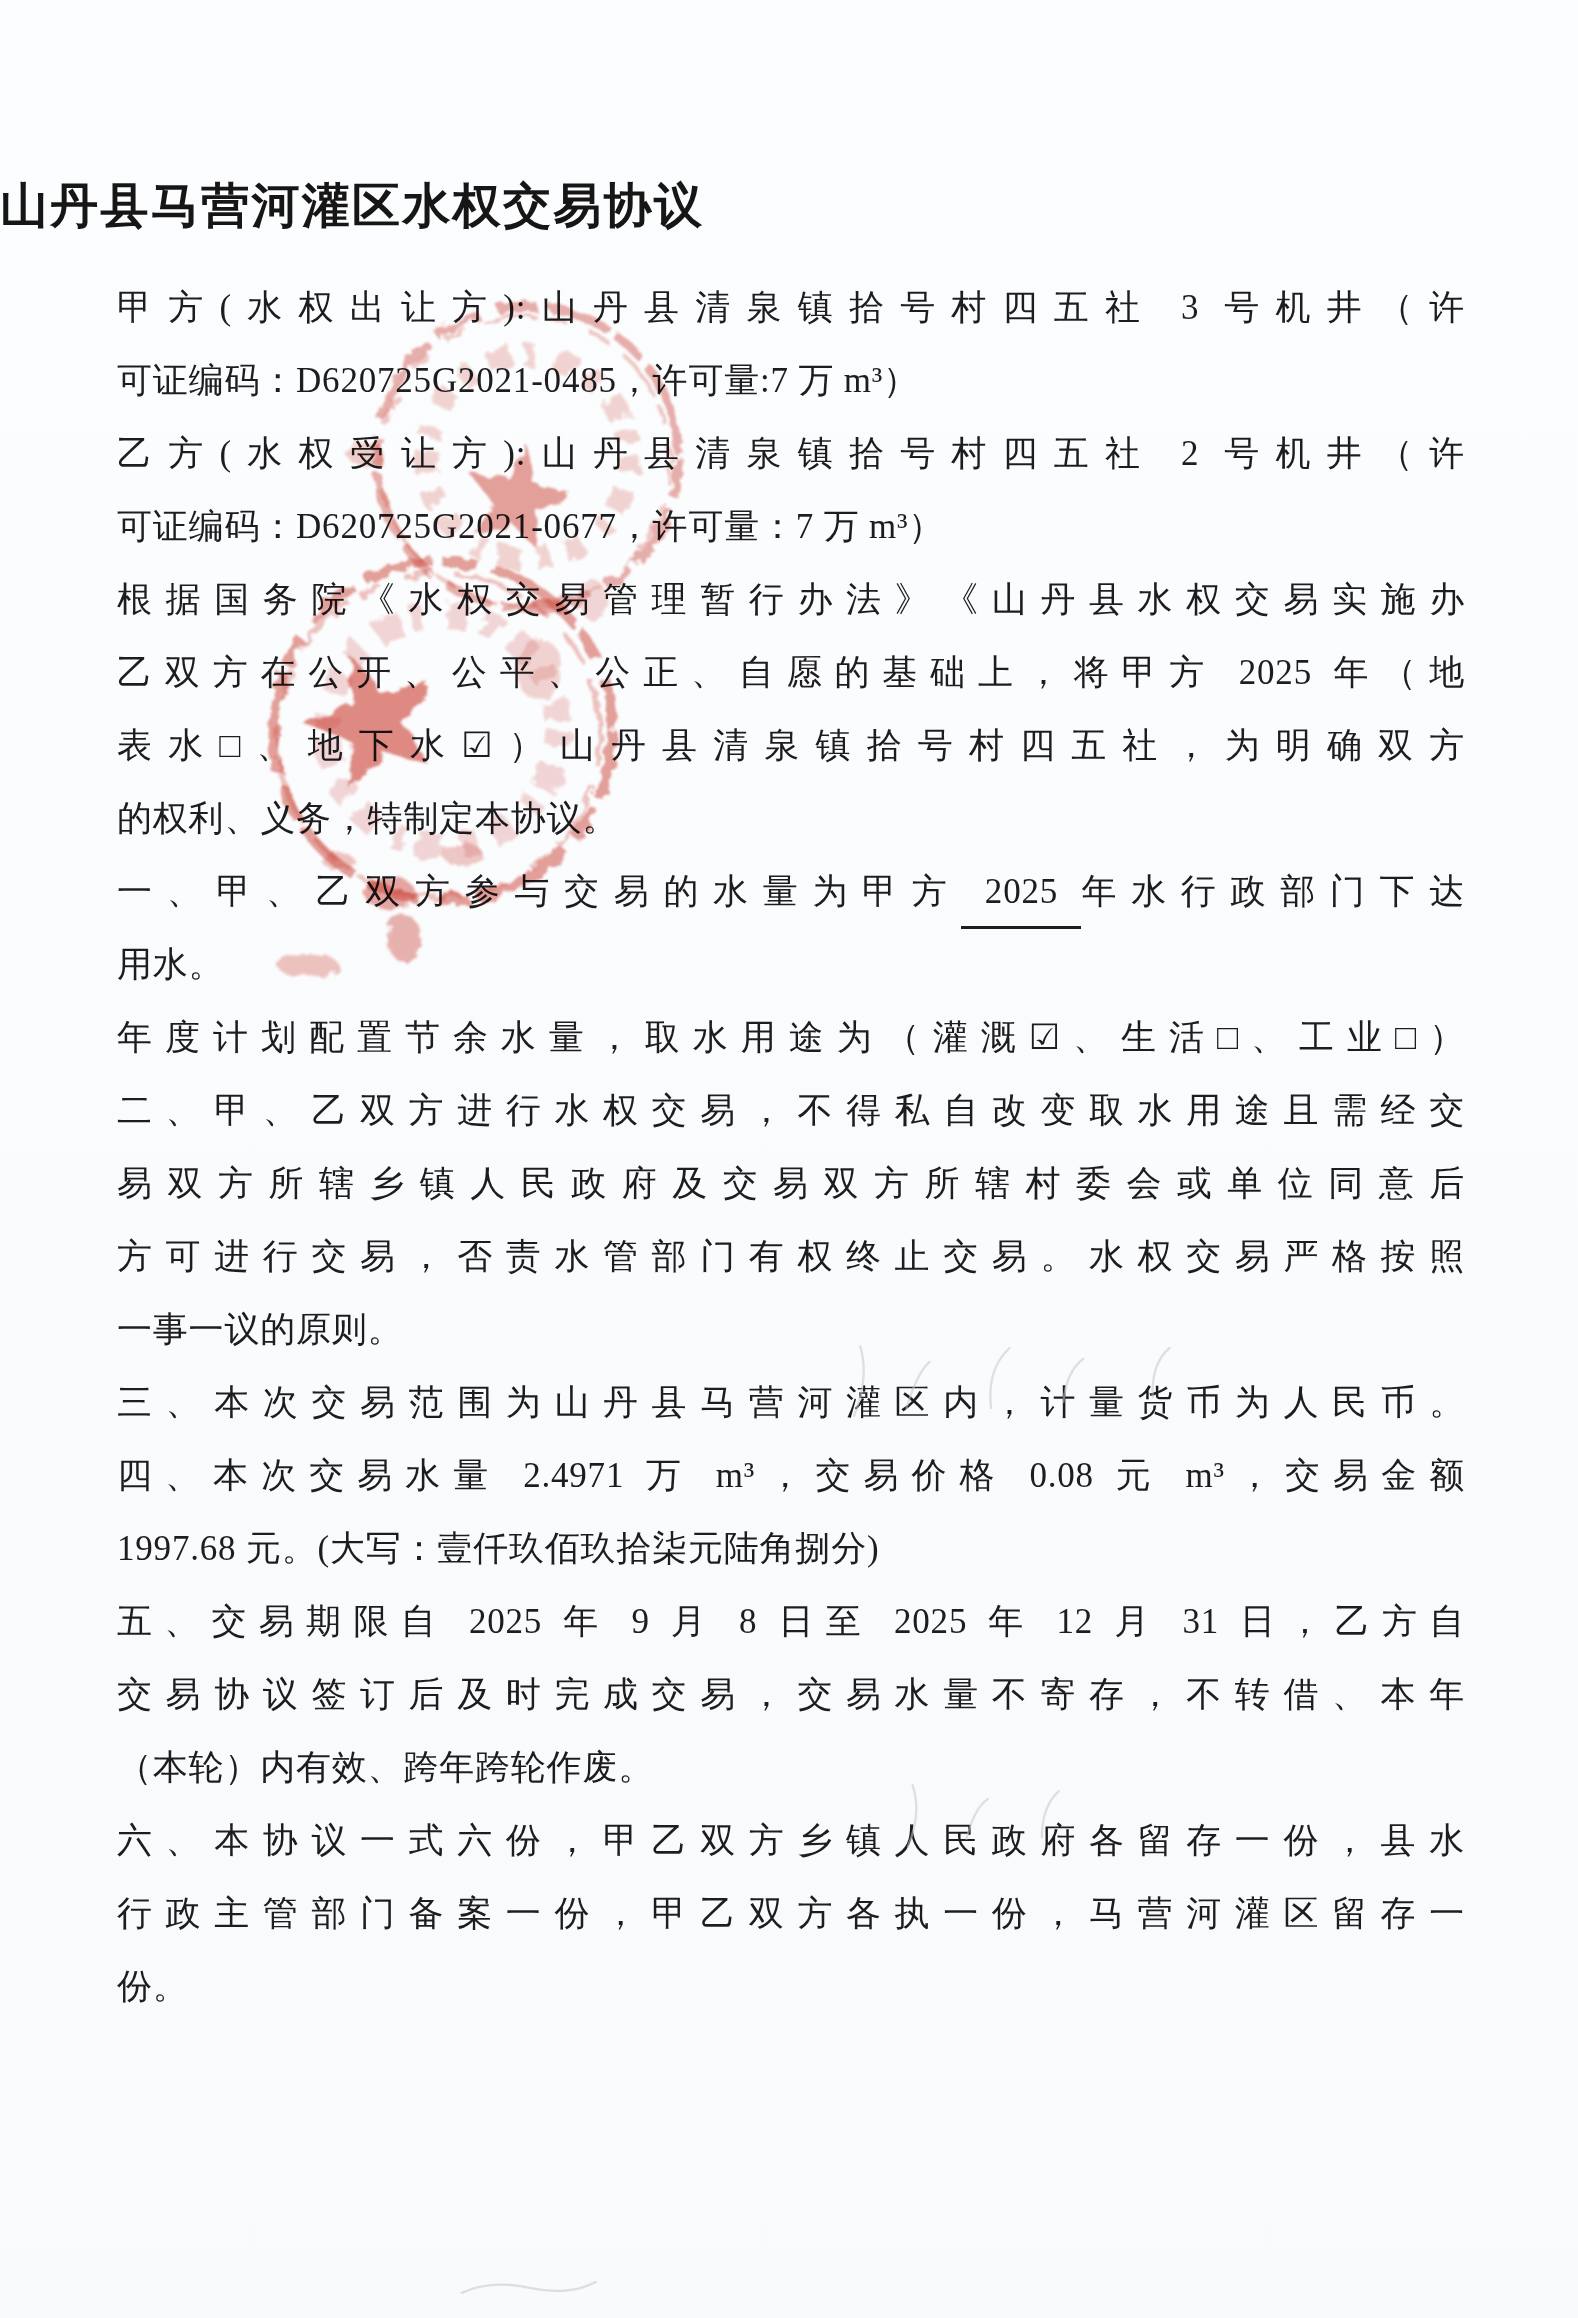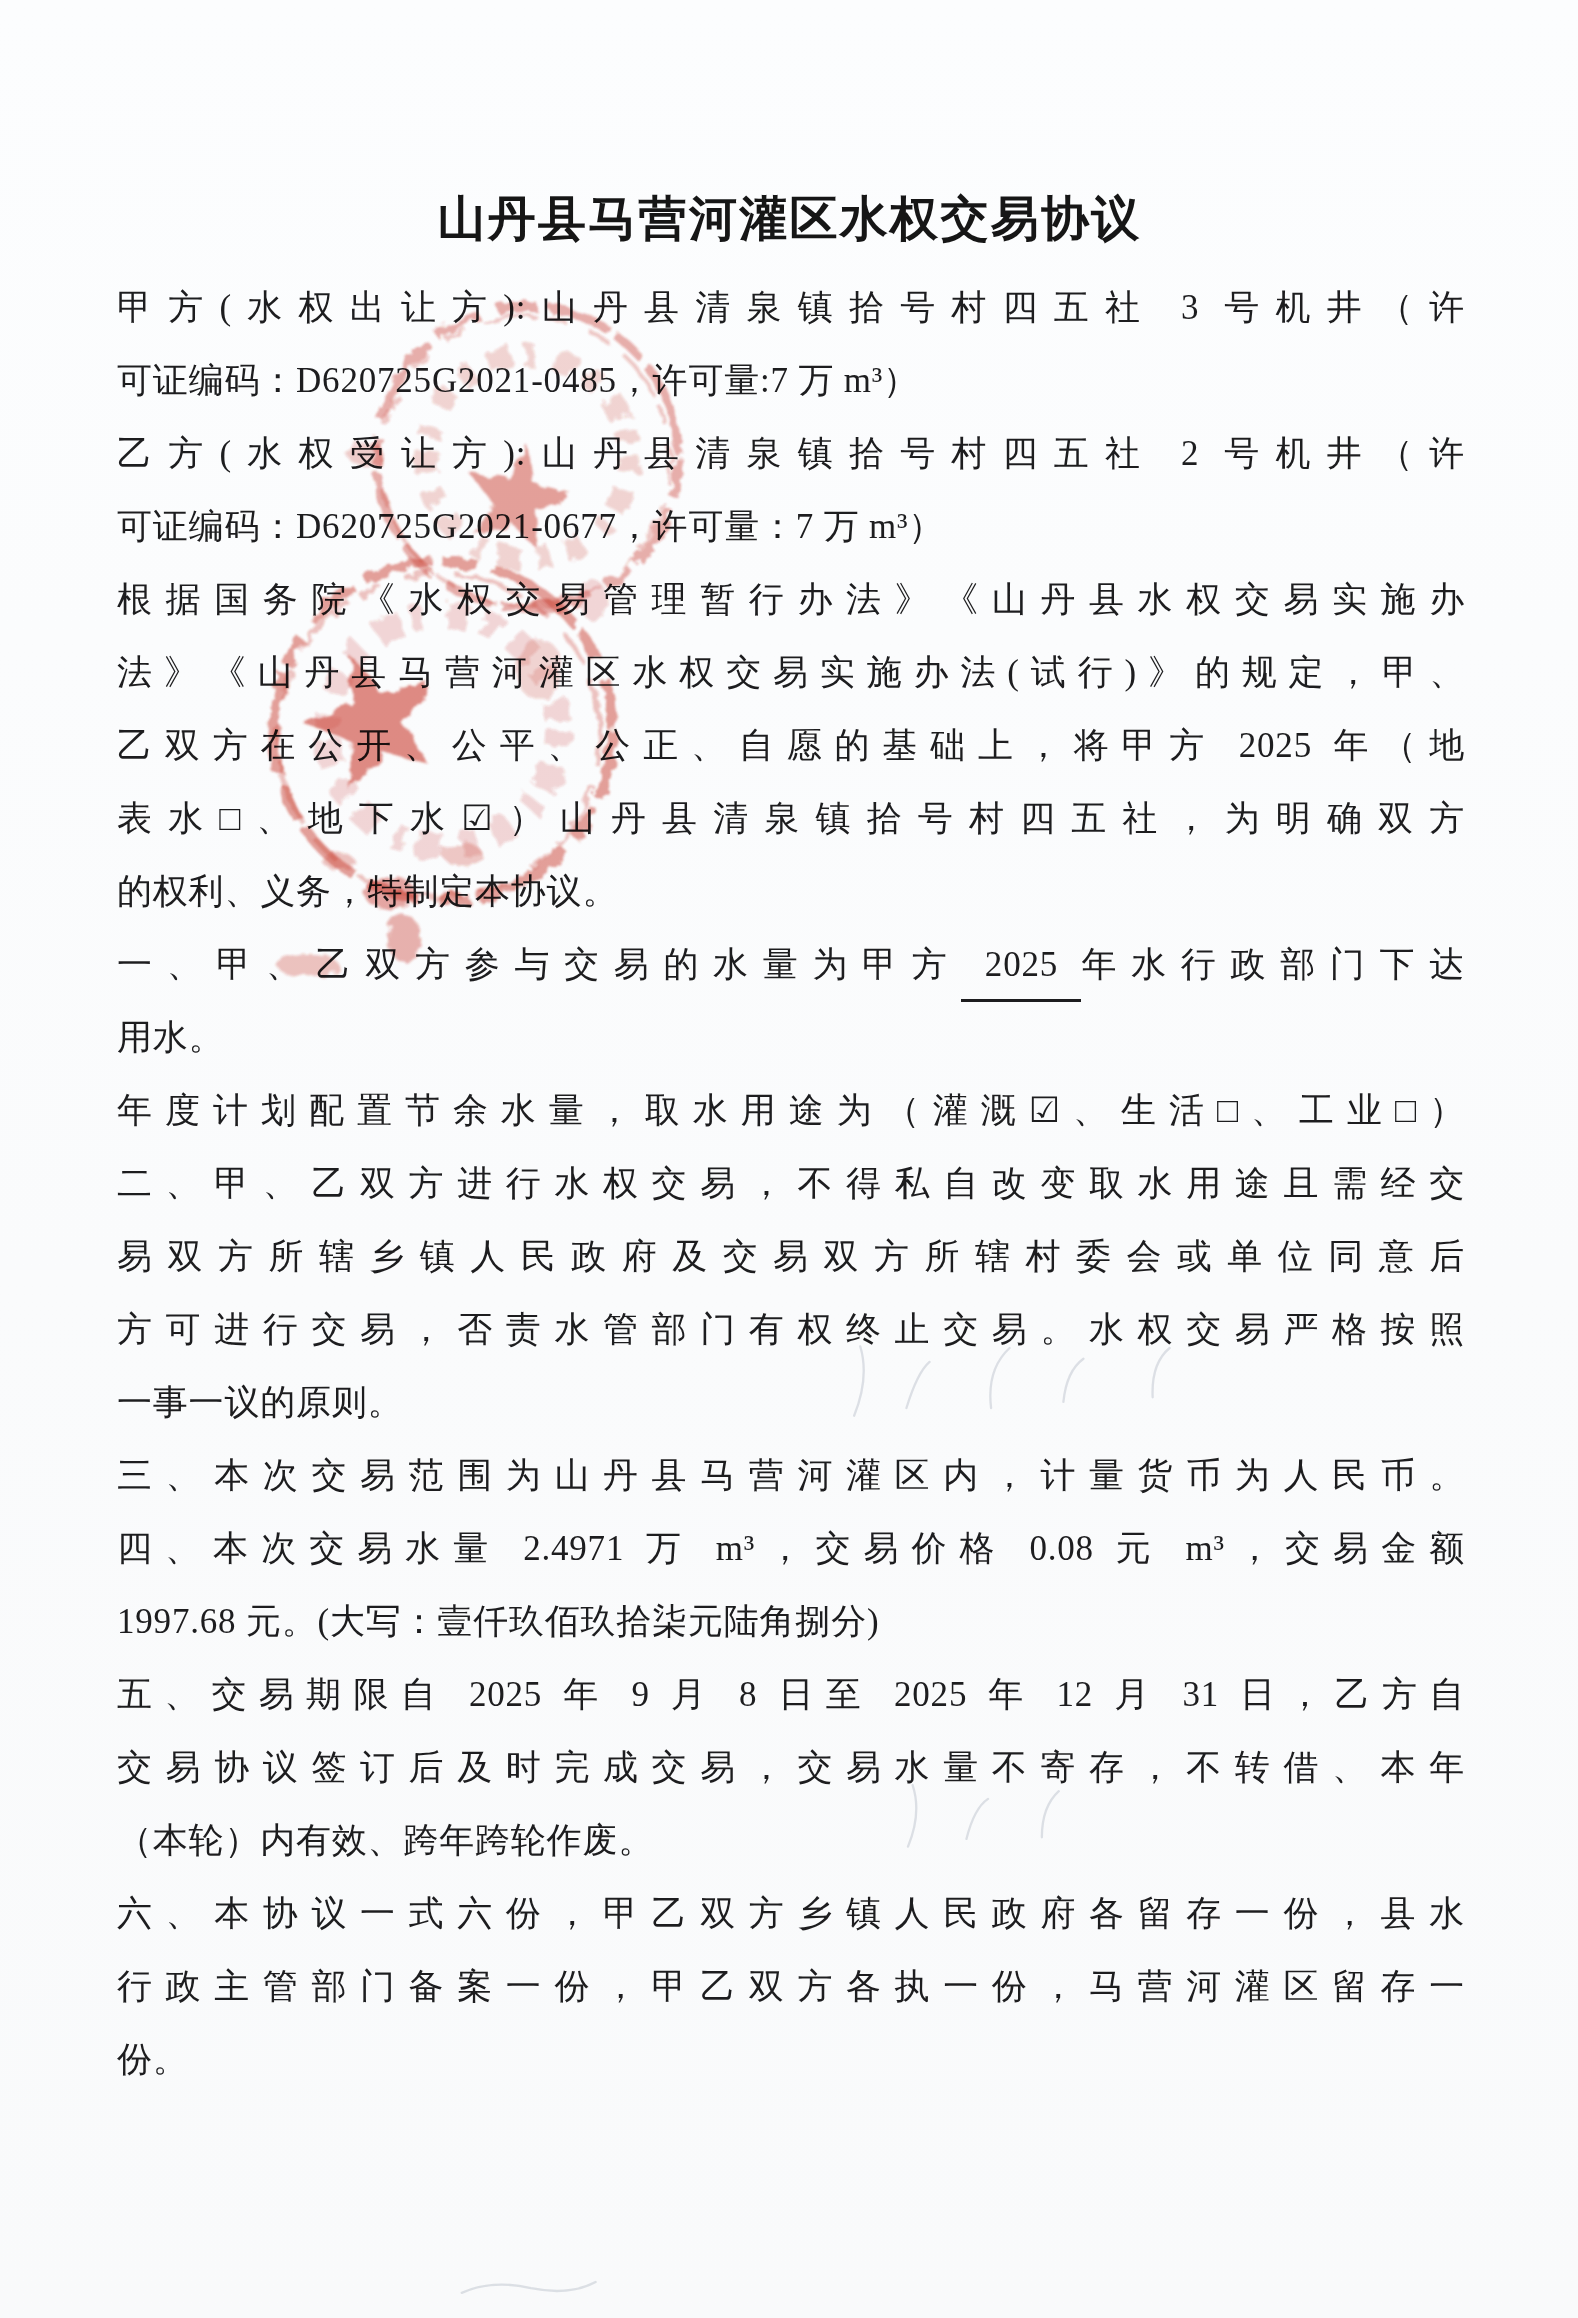--- a/index.html
+++ b/index.html
@@ -7,25 +7,23 @@
     position:relative;
     width:1579px;height:2319px;
     margin:0 auto;
     background:linear-gradient(180deg,#fcfdfe 0%,#fafbfc 55%,#f9fafb 100%);
     font-family:"Liberation Serif",serif;
     color:#1d1d1f;
     overflow:hidden;
   }
   .doc-title{
     position:absolute;top:174px;left:0;width:100%;
-    text-align:center;
     font-family:"Liberation Sans",sans-serif;
     font-weight:700;font-size:48px;letter-spacing:2.3px;
     color:#161616;
-    margin-top:13px;
   }
   .doc-body{
     position:absolute;top:271px;left:117px;width:1348px;
   }
   .line{
     height:73px;line-height:73px;
     font-size:35px;letter-spacing:0.8px;
     text-align:justify;text-align-last:left;
     white-space:normal;
   }
@@ -48,21 +46,20 @@
 <div class="page">
 
   <div class="doc-title">山丹县马营河灌区水权交易协议</div>
 
   <div class="doc-body">
       <div class="line just"><span class="seg">甲方(水权出让方):山丹县清泉镇拾号村四五社 3 号机井（许</span></div>
       <div class="line"><span class="seg">可证编码：D620725G2021-0485，许可量:7 万 m³）</span></div>
       <div class="line just"><span class="seg">乙方(水权受让方):山丹县清泉镇拾号村四五社 2 号机井（许</span></div>
       <div class="line"><span class="seg">可证编码：D620725G2021-0677，许可量：7 万 m³）</span></div>
       <div class="line just"><span class="seg">根据国务院《水权交易管理暂行办法》《山丹县水权交易实施办</span></div>
-      <div class="line just"><span class="seg">法》《山丹县马营河灌区水权交易实施办法(试行)》的规定，甲、</span></div>
       <div class="line just"><span class="seg">乙双方在公开、公平、公正、自愿的基础上，将甲方 2025 年（地</span></div>
       <div class="line just"><span class="seg">表水□、地下水☑）山丹县清泉镇拾号村四五社，为明确双方</span></div>
       <div class="line"><span class="seg">的权利、义务，特制定本协议。</span></div>
       <div class="line just"><span class="seg">一、甲、乙双方参与交易的水量为甲方</span><span class="seg u"> 2025 </span><span class="seg">年水行政部门下达</span></div>
       <div class="line"><span class="seg">用水。</span></div>
       <div class="line just"><span class="seg">年度计划配置节余水量，取水用途为（灌溉☑、生活□、工业□）</span></div>
       <div class="line just"><span class="seg">二、甲、乙双方进行水权交易，不得私自改变取水用途且需经交</span></div>
       <div class="line just"><span class="seg">易双方所辖乡镇人民政府及交易双方所辖村委会或单位同意后</span></div>
       <div class="line just"><span class="seg">方可进行交易，否责水管部门有权终止交易。水权交易严格按照</span></div>
       <div class="line"><span class="seg">一事一议的原则。</span></div>

